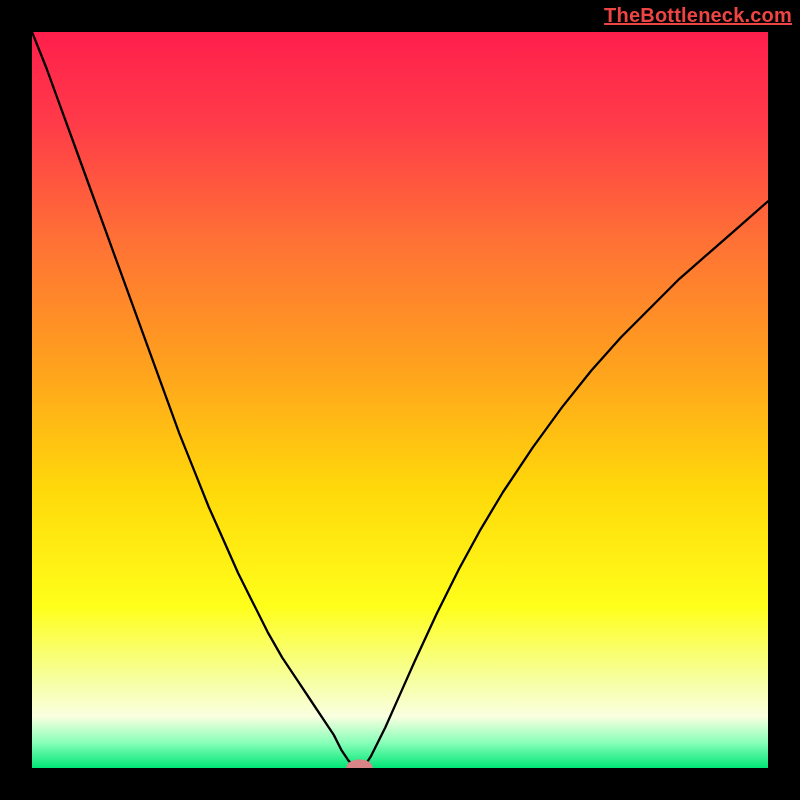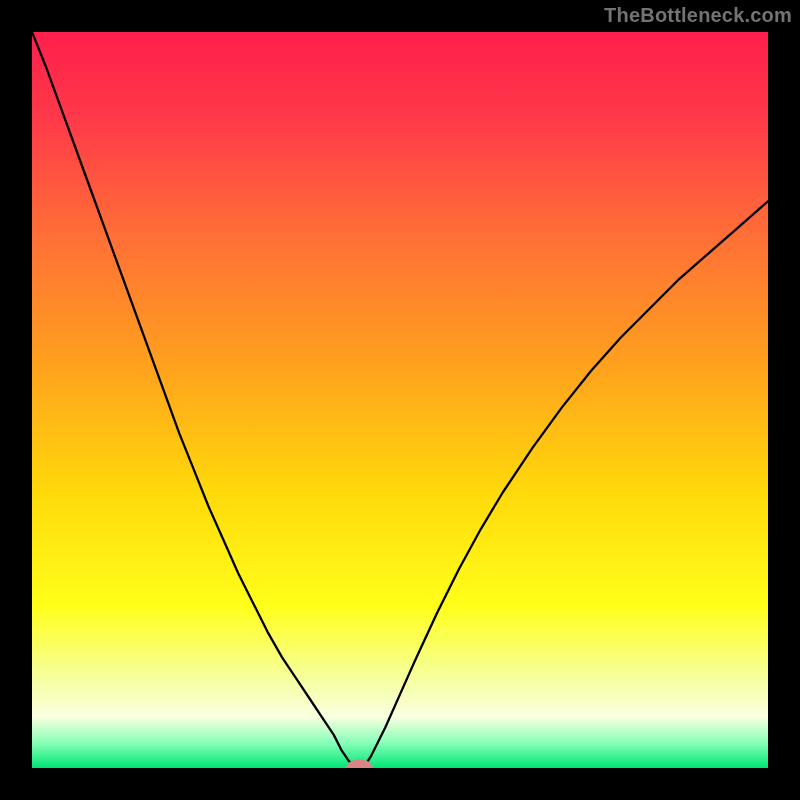--- a/index.html
+++ b/index.html
@@ -16,23 +16,24 @@
     width: 800px;
     height: 800px;
     background: #000;
   }
   .watermark {
     position: absolute;
     top: 4px;
     right: 8px;
     font-size: 20px;
     font-weight: 600;
-    color: #737373;
+    color: #ef4444;
     letter-spacing: 0.2px;
     user-select: none;
+    text-decoration: underline;
   }
   .plot-frame {
     position: absolute;
     left: 32px;
     top: 32px;
     width: 736px;
     height: 736px;
     background: #000;
   }
   .plot-svg {

